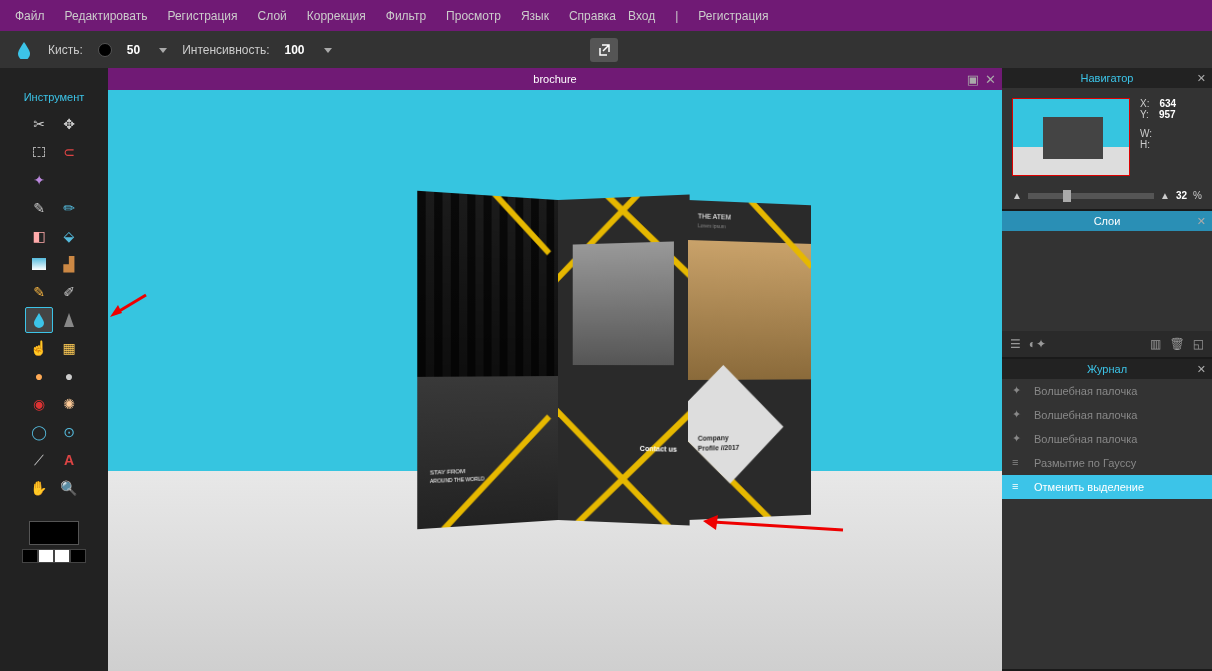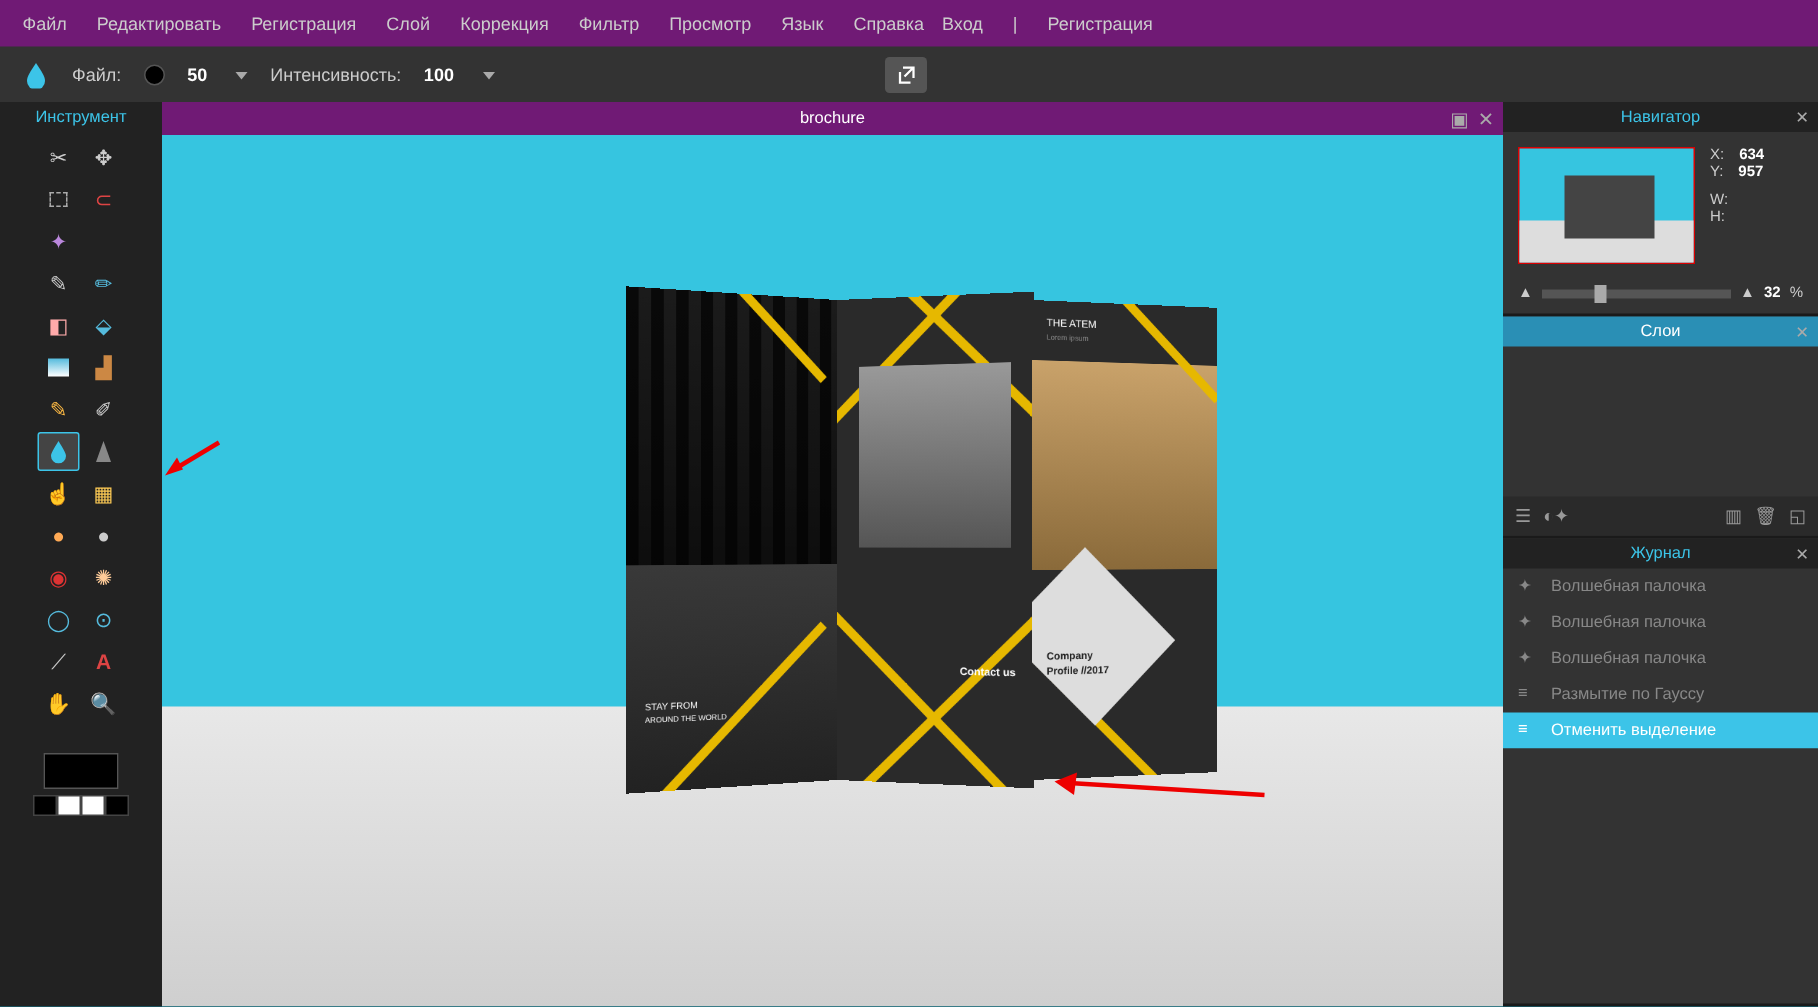--- a/index.html
+++ b/index.html
@@ -13,21 +13,21 @@
 
 .optionbar { background: #333; height: 36px; display: flex; align-items: center; padding: 0 15px; gap: 15px; position: relative; }
 .tool-icon-small { width: 18px; height: 18px; display: inline-flex; align-items: center; justify-content: center; }
 .opt-label { color: #ccc; }
 .opt-val { font-weight: bold; color: #fff; }
 .dropdown-arrow { width: 0; height: 0; border-left: 4px solid transparent; border-right: 4px solid transparent; border-top: 5px solid #aaa; margin-left: 4px; }
 .share-btn { position: absolute; left: 590px; width: 28px; height: 24px; background: #555; border-radius: 3px; display: flex; align-items: center; justify-content: center; cursor: pointer; }
 
 .main { display: flex; height: calc(671px - 68px); }
 
-.tools-panel { width: 108px; background: #222; padding-top: 0; }
+.tools-panel { width: 108px; background: #222; padding-top: 19px; }
 .tools-title { color: #3cc4e8; font-size: 11px; text-align: center; padding: 4px 0 8px; }
 .tool-grid { display: grid; grid-template-columns: 28px 28px; gap: 2px; justify-content: center; }
 .tool { width: 28px; height: 26px; display: flex; align-items: center; justify-content: center; cursor: pointer; border-radius: 2px; }
 .tool.active { background: #444; border: 1px solid #3cc4e8; }
 .swatches { margin-top: 20px; display: flex; flex-direction: column; align-items: center; gap: 4px; }
 .swatch-big { width: 50px; height: 24px; background: #000; border: 1px solid #555; }
 .swatch-row { display: flex; }
 .swatch-sm { width: 16px; height: 14px; background: #fff; border: 1px solid #444; }
 .swatch-sm.bk { background: #000; }
 
@@ -106,21 +106,21 @@
     <span>Регистрация</span>
   </div>
 </div>
 
 <div class="optionbar">
   <span class="tool-icon-small">
     <svg width="14" height="18" viewBox="0 0 14 18">
         <path d="M7 1 C3 7 1 10 1 13 a6 6 0 0 0 12 0 C13 10 11 7 7 1 Z" fill="#3cc4e8"></path>
       </svg>
   </span>
-  <span class="opt-label">Файл:</span>
+  <span class="opt-label">Кисть:</span>
   <span style="width:14px;height:14px;border-radius:50%;background:#000;border:1px solid #555"></span>
   <span class="opt-val">50</span>
   <span class="dropdown-arrow"></span>
   <span class="opt-label">Интенсивность:</span>
   <span class="opt-val">100</span>
   <span class="dropdown-arrow"></span>
   <div class="share-btn">
     <svg width="14" height="14" viewBox="0 0 14 14">
         <path d="M5 2 h7 v7 M12 2 L6 8 M3 5 v7 h7" stroke="#fff" stroke-width="1.5" fill="none"></path>
       </svg>

